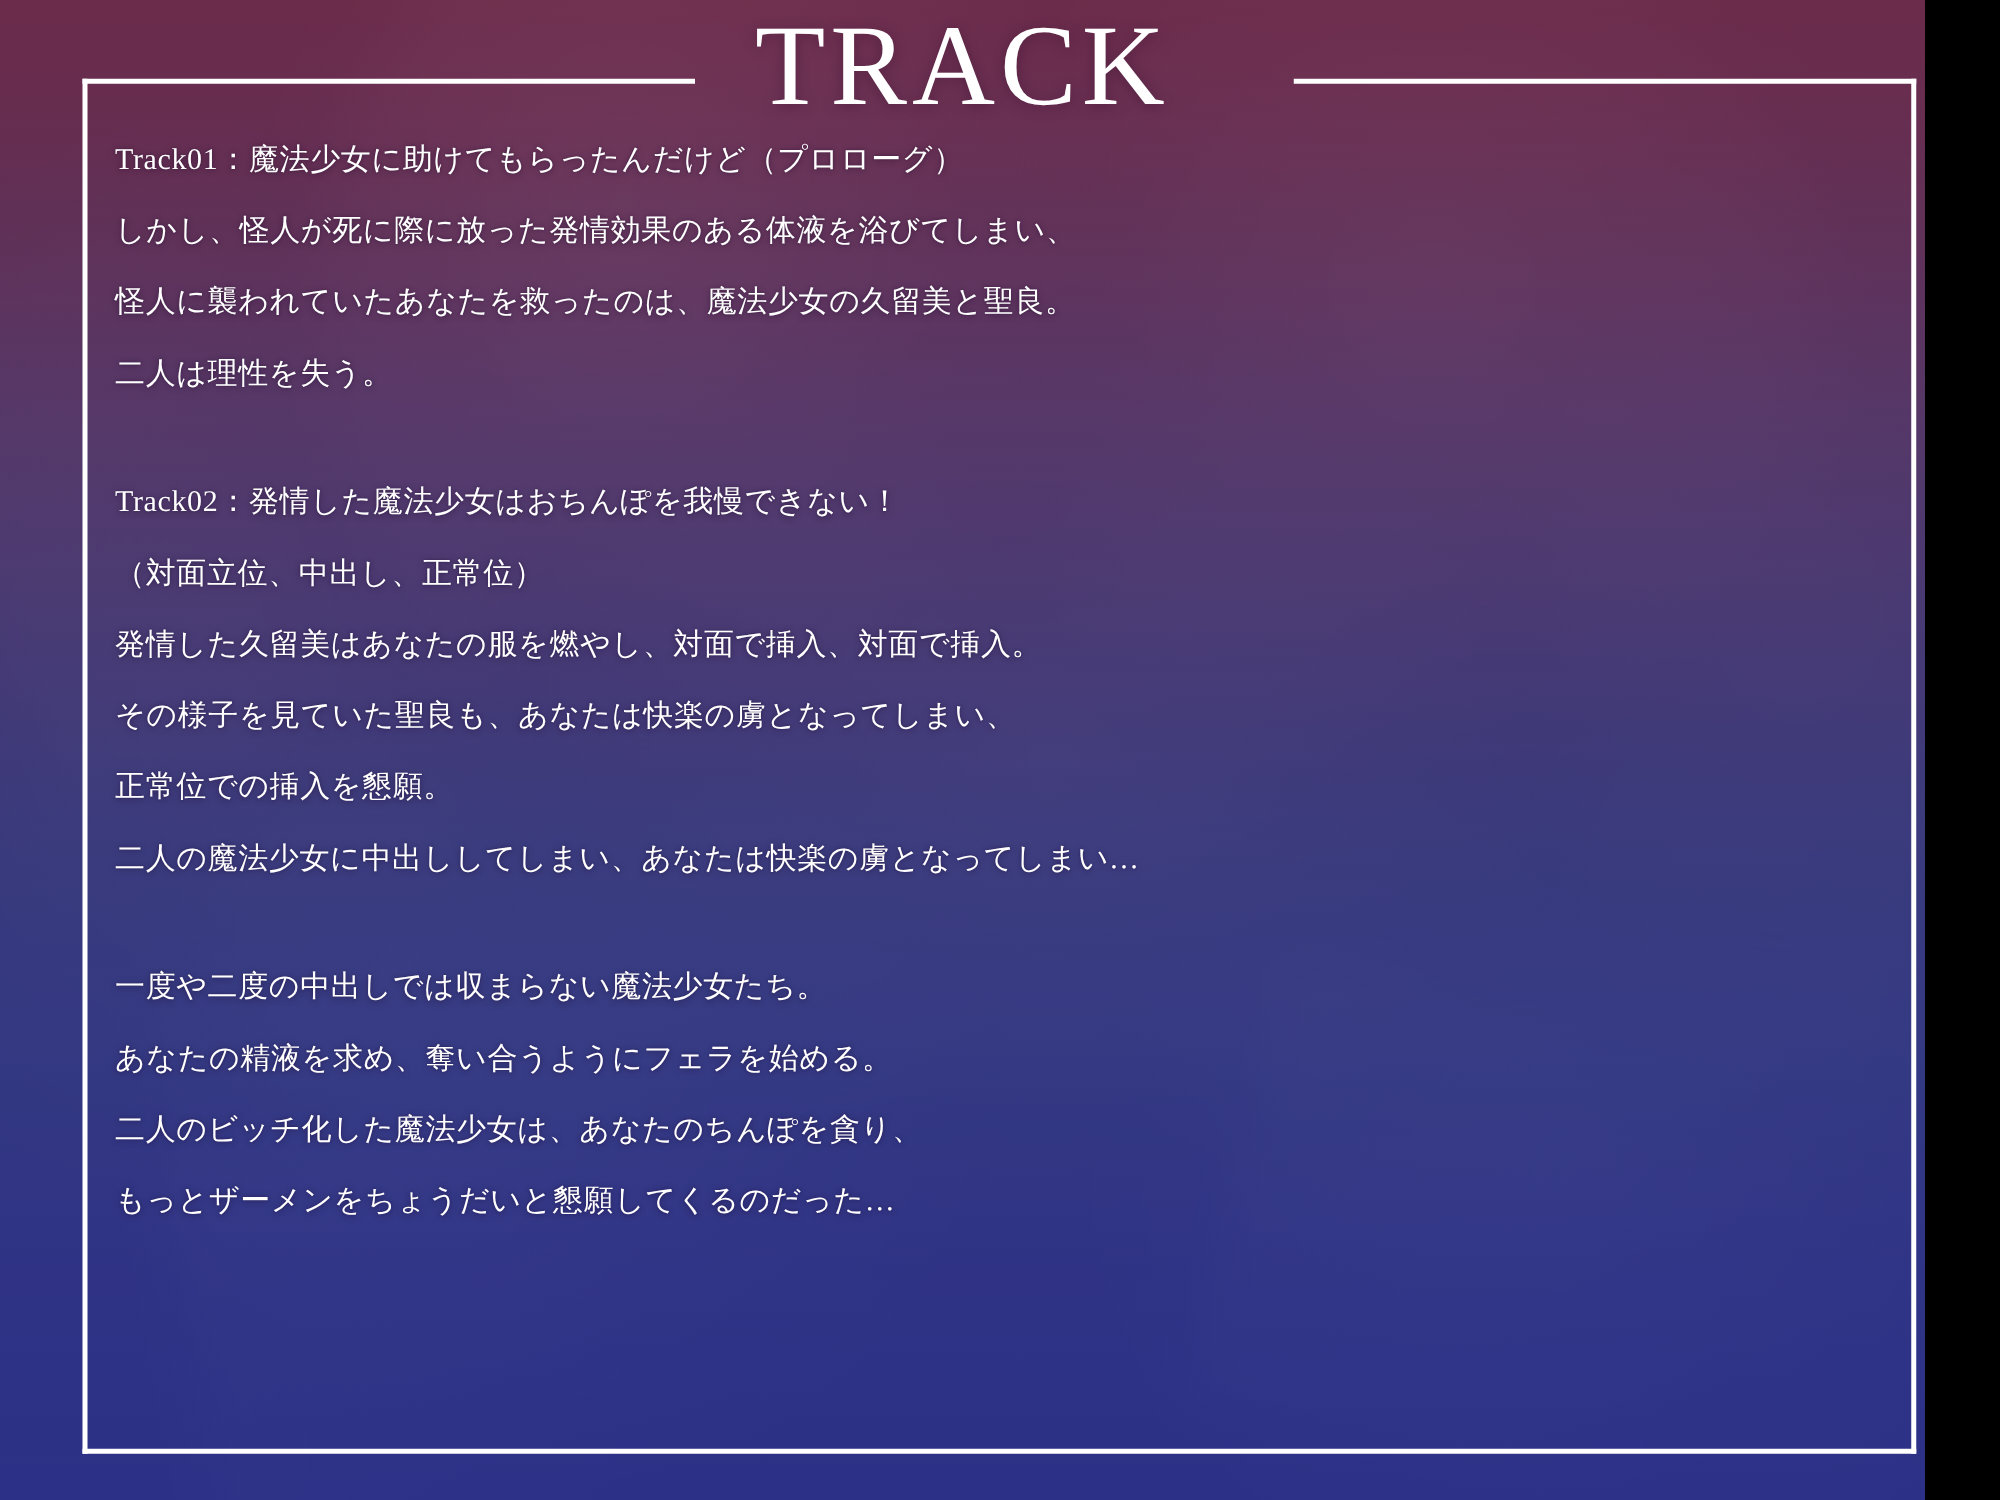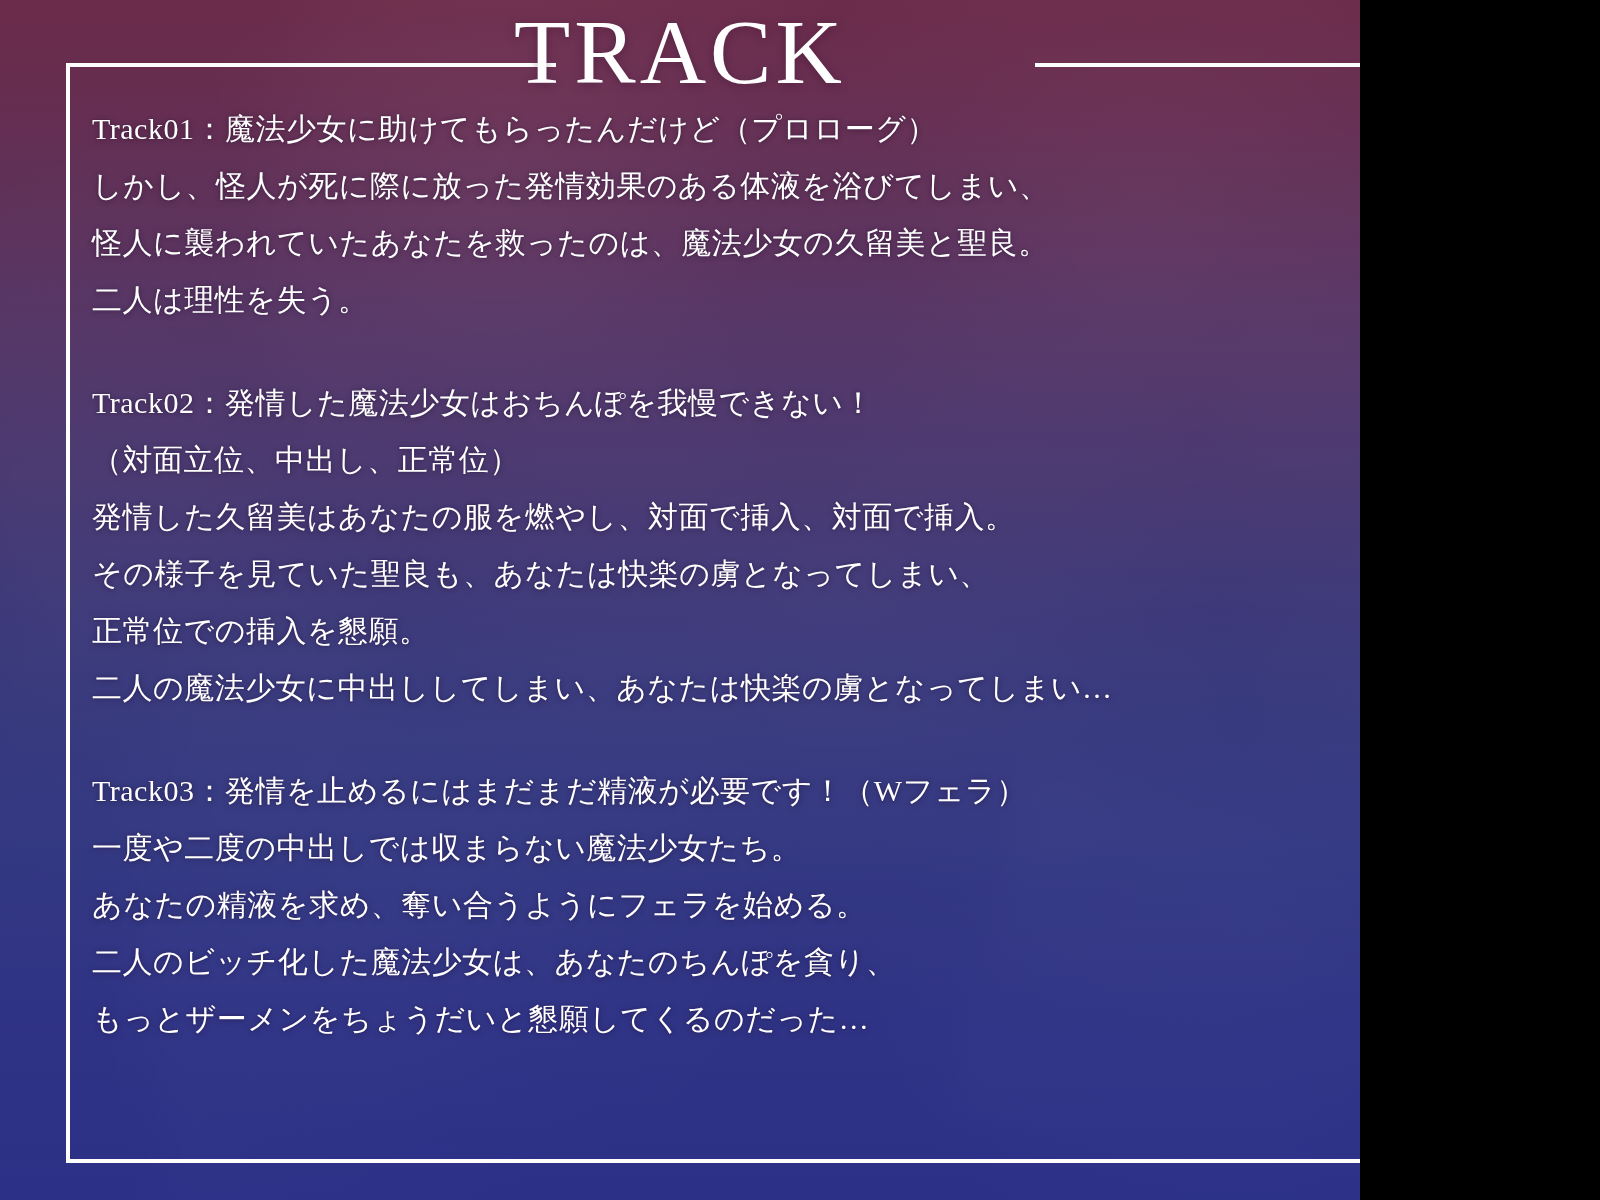--- a/index.html
+++ b/index.html
@@ -2,21 +2,21 @@
 <html><head>
 <meta charset="utf-8">
 <style>
   html, body {
     margin: 0;
     padding: 0;
     background: #000;
   }
   #stage {
     position: relative;
-    width: 1360px;
+    width: 1540px;
     height: 1200px;
     overflow: hidden;
     font-family: "Liberation Serif", "DejaVu Serif", serif;
   }
 
   
   .bg-gradient {
     position: absolute;
     inset: 0;
     background: linear-gradient(to bottom,
@@ -108,21 +108,21 @@
   .tracks {
     position: absolute;
     left: 92px;
     top: 100px;
     right: 90px;
   }
   .track-block { margin: 0 0 46px 0; }
   .track-block:last-child { margin-bottom: 0; }
   .line {
     color: #ffffff;
-    font-size: 30px;
+    font-size: 24px;
     line-height: 57px;
     white-space: nowrap;
     font-family: "Liberation Serif", "DejaVu Serif", serif;
     text-shadow: 0 1px 6px rgba(30,10,45,0.45), 0 0 2px rgba(30,10,45,0.35);
     letter-spacing: 0.5px;
   }
 </style>
 </head>
 <body>
 
@@ -167,21 +167,20 @@
     <div class="track-block">
       <div class="line">Track02：発情した魔法少女はおちんぽを我慢できない！</div>
       <div class="line">（対面立位、中出し、正常位）</div>
       <div class="line">発情した久留美はあなたの服を燃やし、対面で挿入、対面で挿入。</div>
       <div class="line">その様子を見ていた聖良も、あなたは快楽の虜となってしまい、</div>
       <div class="line">正常位での挿入を懇願。</div>
       <div class="line">二人の魔法少女に中出ししてしまい、あなたは快楽の虜となってしまい…</div>
     </div>
 
     <div class="track-block">
-      <div class="line">Track03：発情を止めるにはまだまだ精液が必要です！（Wフェラ）</div>
       <div class="line">一度や二度の中出しでは収まらない魔法少女たち。</div>
       <div class="line">あなたの精液を求め、奪い合うようにフェラを始める。</div>
       <div class="line">二人のビッチ化した魔法少女は、あなたのちんぽを貪り、</div>
       <div class="line">もっとザーメンをちょうだいと懇願してくるのだった…</div>
     </div>
 
   </div>
 </div>
 
 </body></html>

